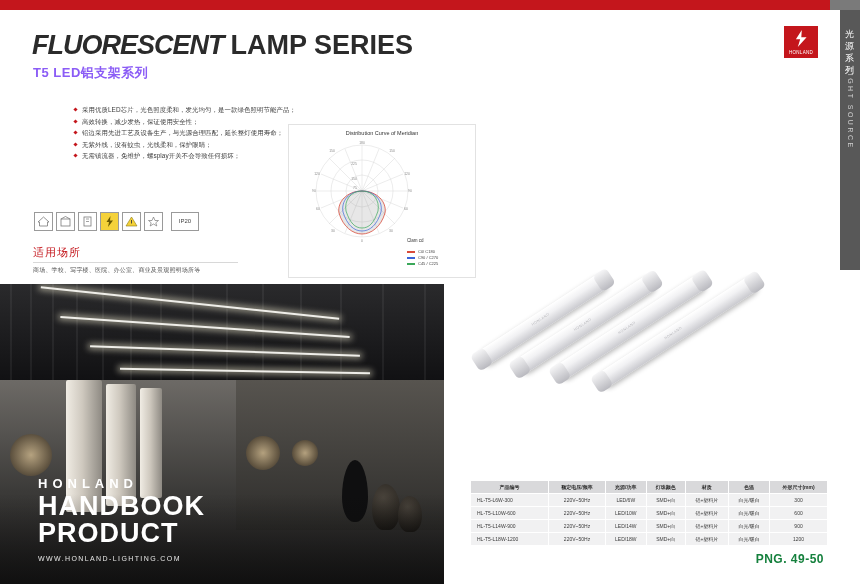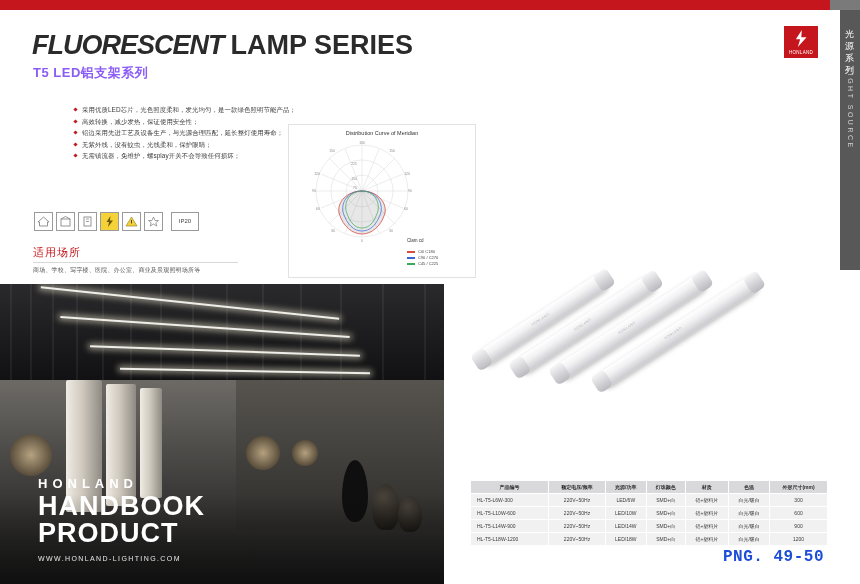--- a/index.html
+++ b/index.html
@@ -421,25 +421,24 @@
     border: 1px solid #ffffff;
     padding: 3px 2px;
     text-align: center;
   }
   .spec td.first { text-align: left; padding-left: 6px; }
 
   .page-no {
     position: absolute;
     right: 36px;
     bottom: 18px;
-    font-size: 16px;
-    font-weight: bold;
-    color: #1d4ed8;
+    font-size: 12px;
+    font-weight: bold;
+    color: #15803d;
     letter-spacing: 0.5px;
-    font-family: Liberation Mono, monospace;
   }
 </style>
 </head>
 <body>
 
 <div id="page">
 
   <div class="top-bar"></div>
   <div class="top-bar-right"></div>
 

